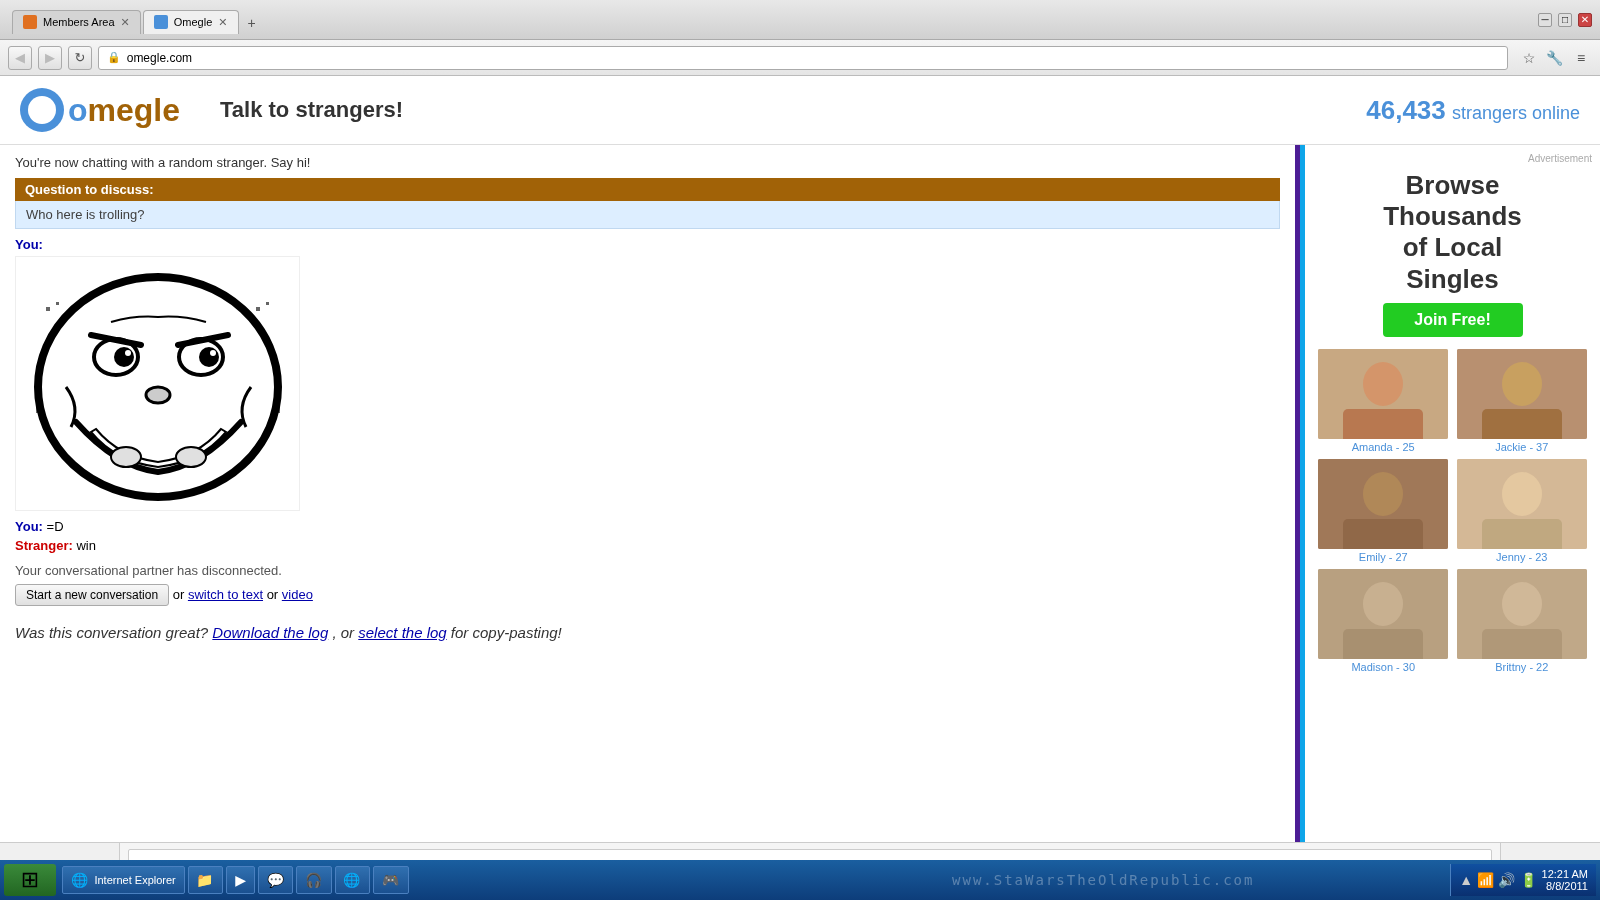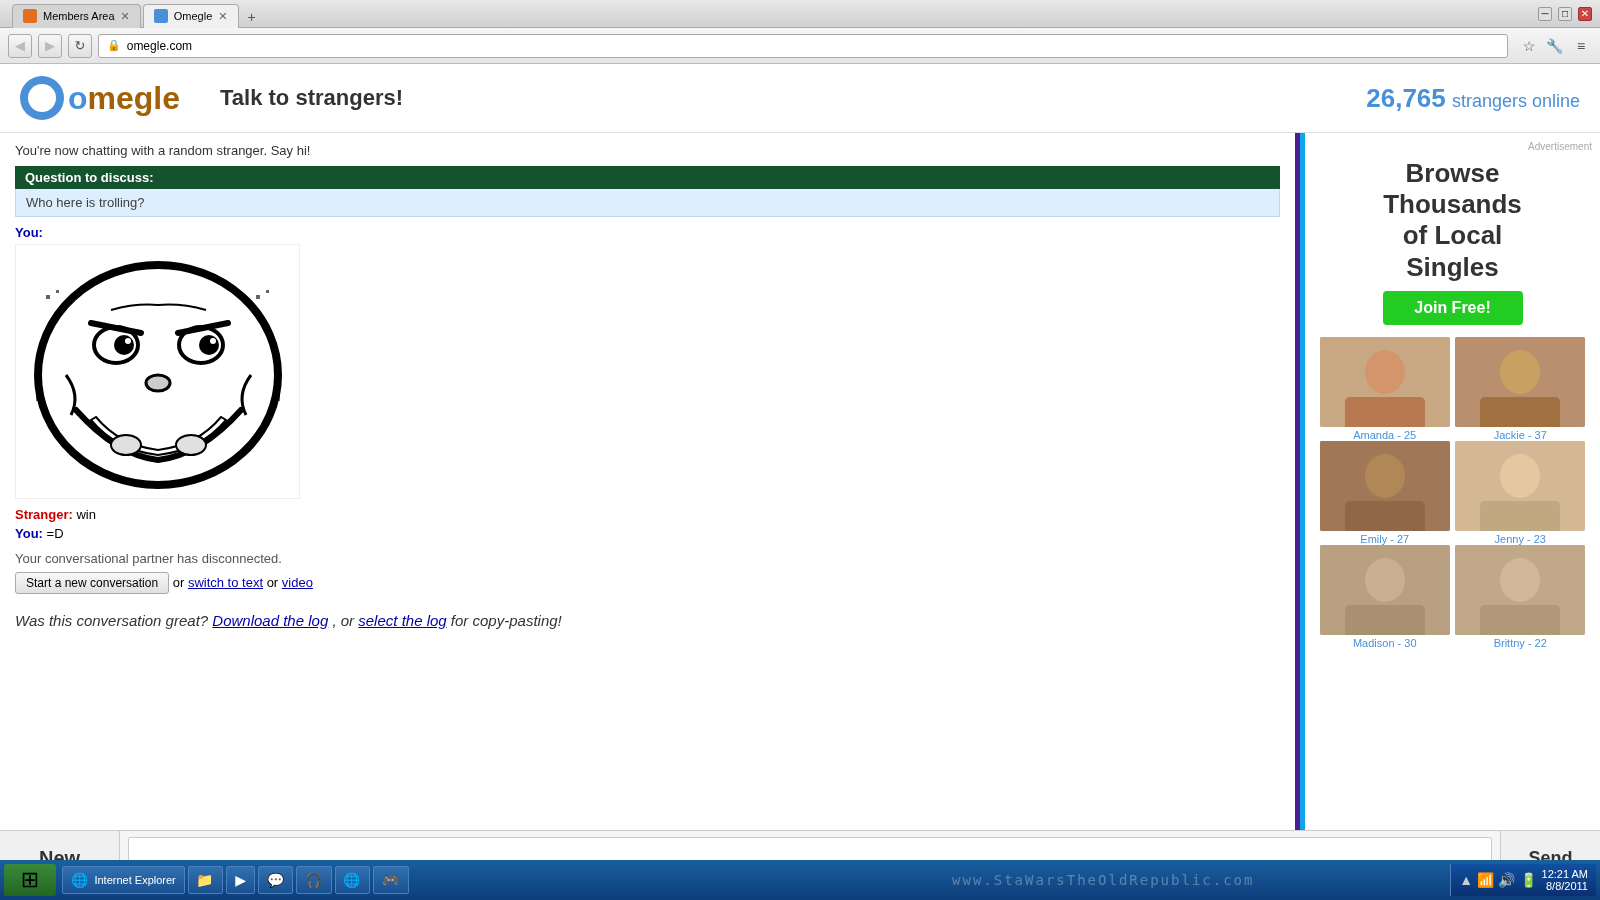--- a/index.html
+++ b/index.html
@@ -1,21 +1,21 @@
 <!DOCTYPE html>
 <html><head>
   <meta charset="utf-8">
   <style>
     * { margin: 0; padding: 0; box-sizing: border-box; }
     body { font-family: Arial, sans-serif; font-size: 13px; background: #f0f0f0; width: 1600px; height: 900px; overflow: hidden; }
 
     
     .browser-titlebar {
       background: linear-gradient(to bottom, #e8e8e8, #d0d0d0);
-      height: 28px;
+      height: 40px;
       display: flex;
       align-items: center;
       padding: 0 8px;
       border-bottom: 1px solid #aaa;
     }
     .browser-tabs {
       display: flex;
       align-items: flex-end;
       height: 28px;
       margin-left: 4px;
@@ -145,21 +145,21 @@
     }
     .system-msg {
       color: #333;
       margin-bottom: 8px;
       font-size: 13px;
     }
     .question-box {
       margin-bottom: 8px;
     }
     .question-label {
-      background: #14532d;
+      background: #a16207;
       color: white;
       padding: 4px 10px;
       font-weight: bold;
       font-size: 13px;
     }
     .question-text {
       background: #ddeeff;
       padding: 6px 10px;
       font-size: 13px;
       color: #404040;
@@ -229,20 +229,21 @@
       border-radius: 4px;
       cursor: pointer;
       display: block;
       margin: 8px auto;
       width: 140px;
       text-align: center;
     }
     .photo-grid {
       display: grid;
       grid-template-columns: 1fr 1fr;
+      gap: 6px;
       padding: 4px;
     }
     .photo-item { display: flex; flex-direction: column; align-items: center; }
     .photo-placeholder {
       width: 130px; height: 90px;
       background: #888;
       border-radius: 2px;
       overflow: hidden;
       position: relative;
     }
@@ -397,21 +398,21 @@
     <div class="omegle-logo">
       <div class="logo-circle">
         <div class="logo-inner"></div>
       </div>
       <div class="logo-text">
         <span style="color:#4a90d9;">o</span><span>megle</span>
       </div>
     </div>
     <div class="tagline">Talk to strangers!</div>
     <div class="strangers-count">
-      <span class="count">26,765</span>
+      <span class="count">46,433</span>
       <span class="label"> strangers online</span>
     </div>
   </div>
 
   <div class="main-content">
 
     <div class="chat-area">
       <div class="system-msg">You're now chatting with a random stranger. Say hi!</div>
 
       <div class="question-box">
@@ -459,27 +460,27 @@
             <rect x="40" y="45" width="3" height="3"></rect>
             <rect x="240" y="50" width="4" height="4"></rect>
             <rect x="250" y="45" width="3" height="3"></rect>
             <rect x="20" y="150" width="4" height="6"></rect>
             <rect x="260" y="150" width="4" height="6"></rect>
           </g>
         </svg>
       </div>
 
       <div class="chat-msg">
+        <span class="you-label">You:</span>
+        <span>=D</span>
+      </div>
+
+      <div class="chat-msg">
         <span class="stranger-label">Stranger:</span>
         <span>win</span>
-      </div>
-
-      <div class="chat-msg">
-        <span class="you-label">You:</span>
-        <span>=D</span>
       </div>
 
       <div class="disconnect-msg">Your conversational partner has disconnected.</div>
 
       <div>
         <button class="new-convo-btn">Start a new conversation</button>
         <span> or </span>
         <a class="inline-link">switch to text</a>
         <span> or </span>
         <a class="inline-link">video</a>

